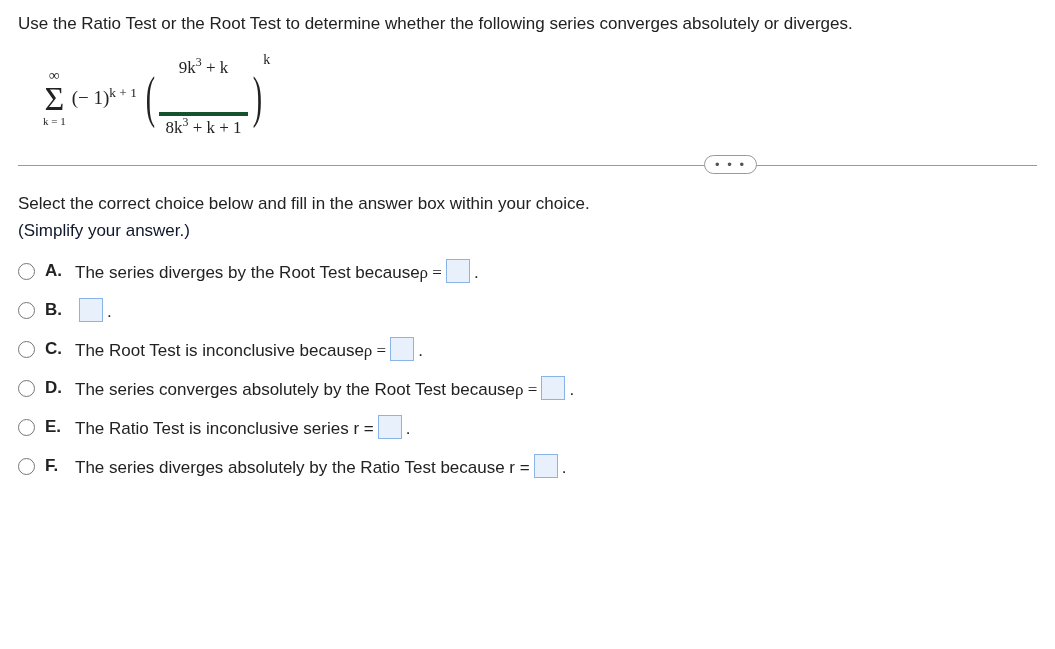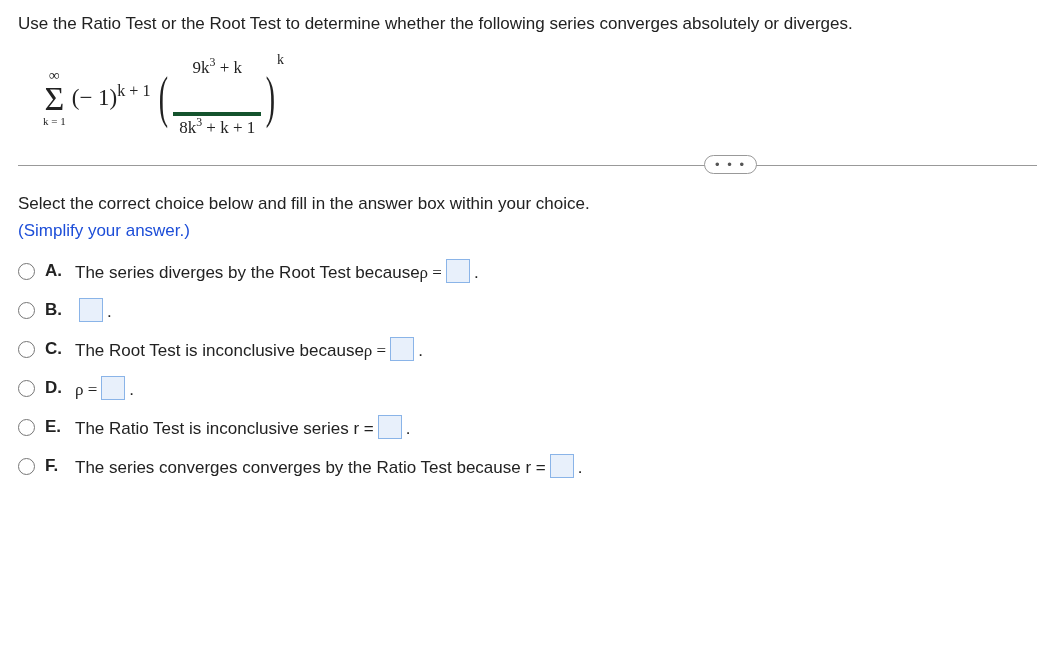--- a/index.html
+++ b/index.html
@@ -42,21 +42,21 @@
     .sigma-sym {
       font-size: 34px;
       line-height: 0.8;
     }
     .sigma-bot {
       font-size: 11px;
       margin-top: 4px;
     }
     .term-coef {
       margin-left: 6px;
-      font-size: 23px;
+      font-size: 19px;
     }
     .paren-wrap {
       display: inline-flex;
       align-items: center;
       margin-left: 4px;
       position: relative;
     }
     .big-paren {
       font-size: 56px;
       line-height: 0.8;
@@ -106,21 +106,21 @@
       font-size: 13px;
       letter-spacing: 2px;
       color: #555;
       cursor: pointer;
     }
     .instruction {
       margin: 20px 0 5px 0;
       line-height: 1.5;
     }
     .simplify {
-      color: #1d4ed8;
+      color: #0f172a;
       margin-bottom: 18px;
     }
     .choice-row {
       display: flex;
       align-items: center;
       margin-bottom: 15px;
       gap: 10px;
     }
     .radio {
       width: 17px;
@@ -220,37 +220,38 @@
     <span class="greek">ρ =</span>
     <input class="answer-box" style="">
     <span class="period">.</span>
   </span>
 </div>
 
 <div class="choice-row">
   <input type="radio" name="ans" class="radio" style="">
   <span class="choice-letter">D.</span>
   <span class="choice-text">
+    <span>The series converges absolutely by the Root Test because </span>
     <span class="greek">ρ =</span>
     <input class="answer-box" style="">
     <span class="period">.</span>
   </span>
 </div>
 
 <div class="choice-row">
   <input type="radio" name="ans" class="radio" style="">
   <span class="choice-letter">E.</span>
   <span class="choice-text">
     <span>The Ratio Test is inconclusive series r = </span>
     <input class="answer-box" style="">
     <span class="period">.</span>
   </span>
 </div>
 
 <div class="choice-row">
   <input type="radio" name="ans" class="radio" style="">
   <span class="choice-letter">F.</span>
   <span class="choice-text">
-    <span>The series converges converges by the Ratio Test because r = </span>
+    <span>The series diverges absolutely by the Ratio Test because r = </span>
     <input class="answer-box" style="">
     <span class="period">.</span>
   </span>
 </div>
 
 </body></html>

